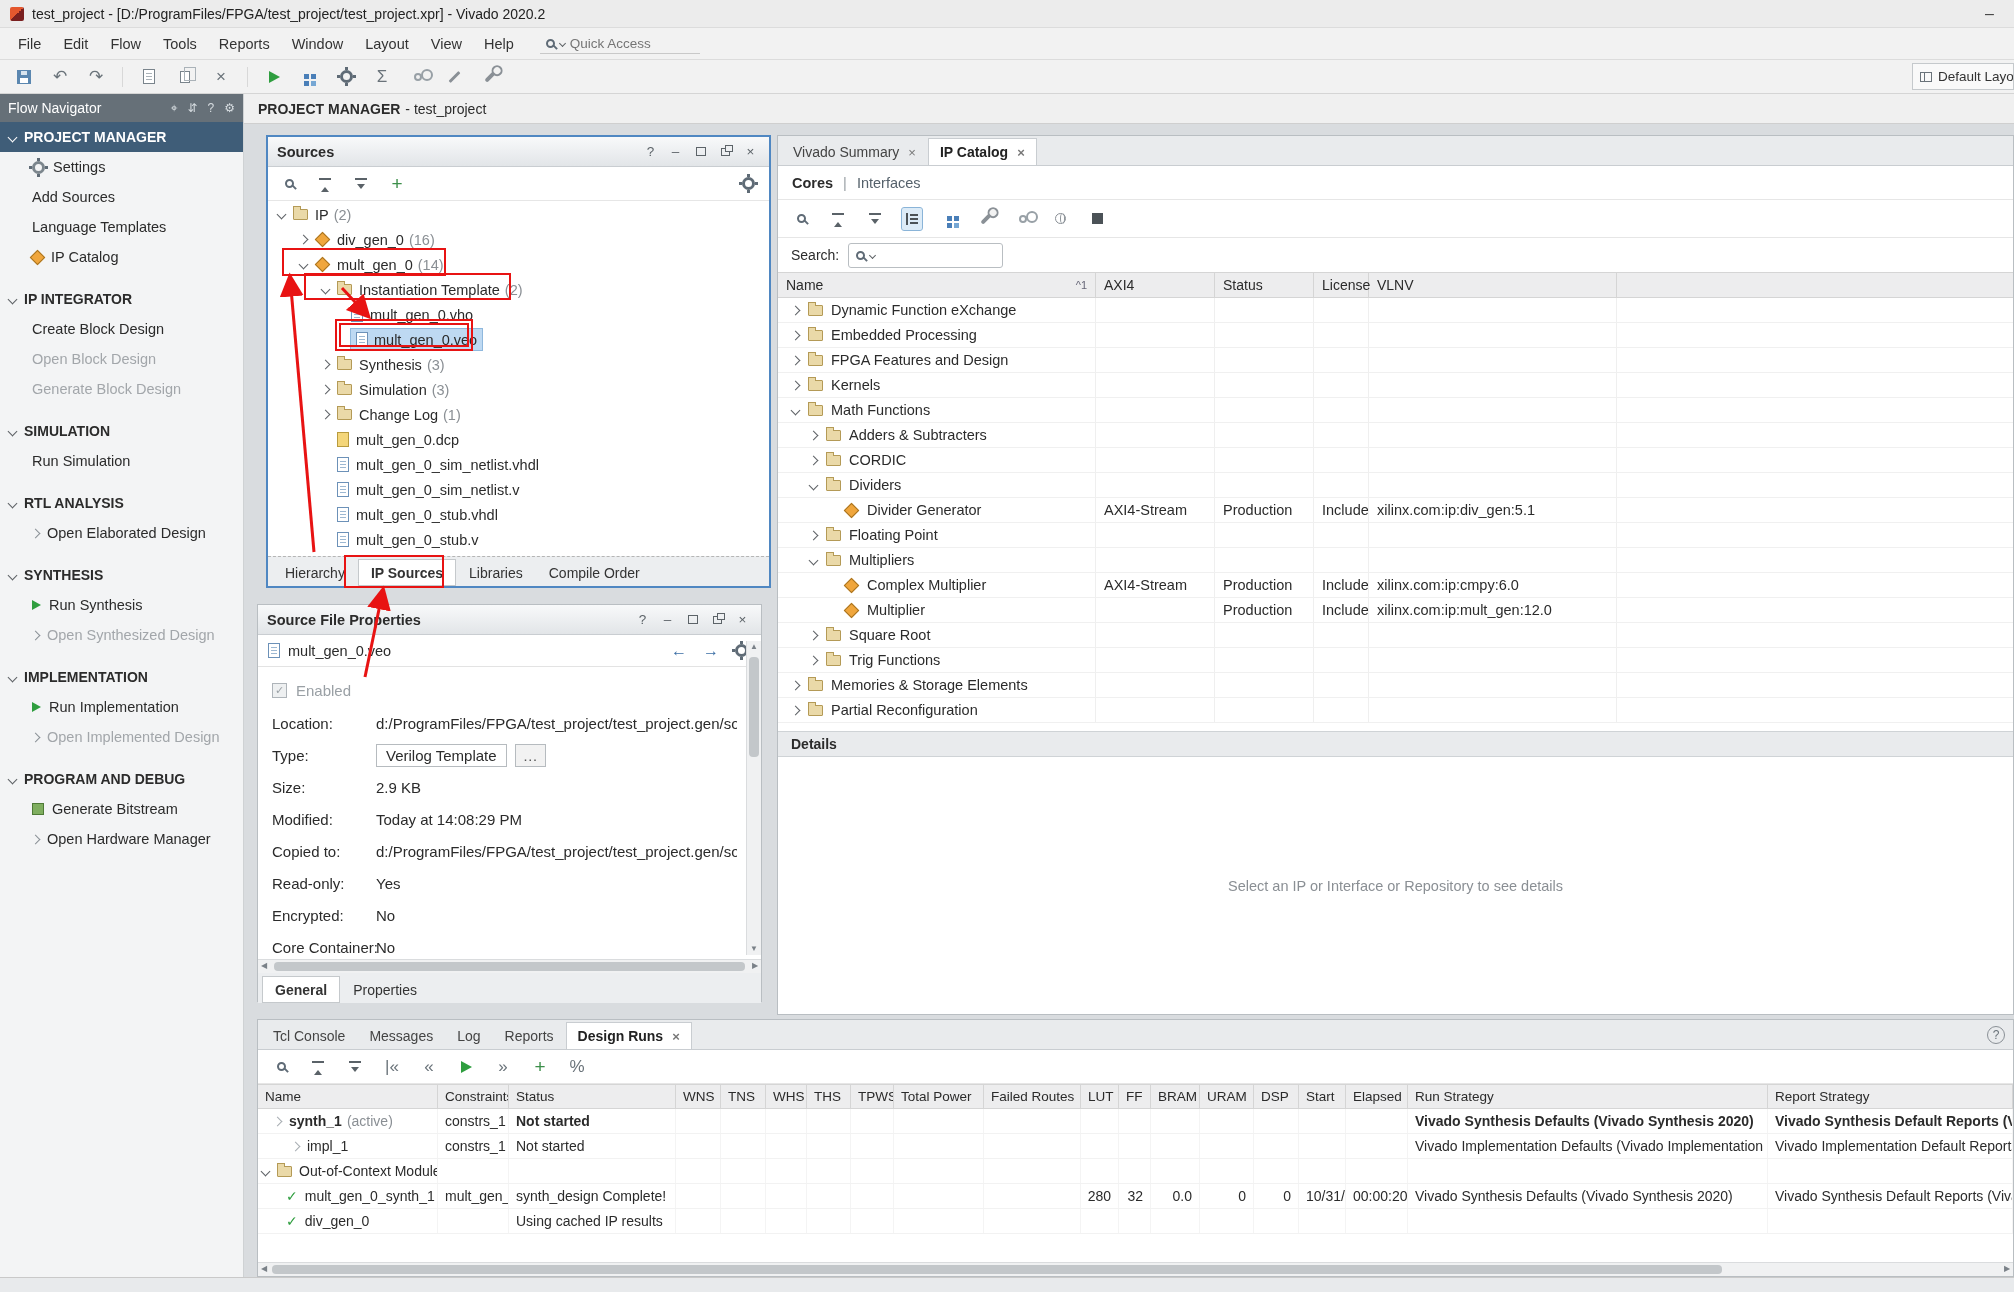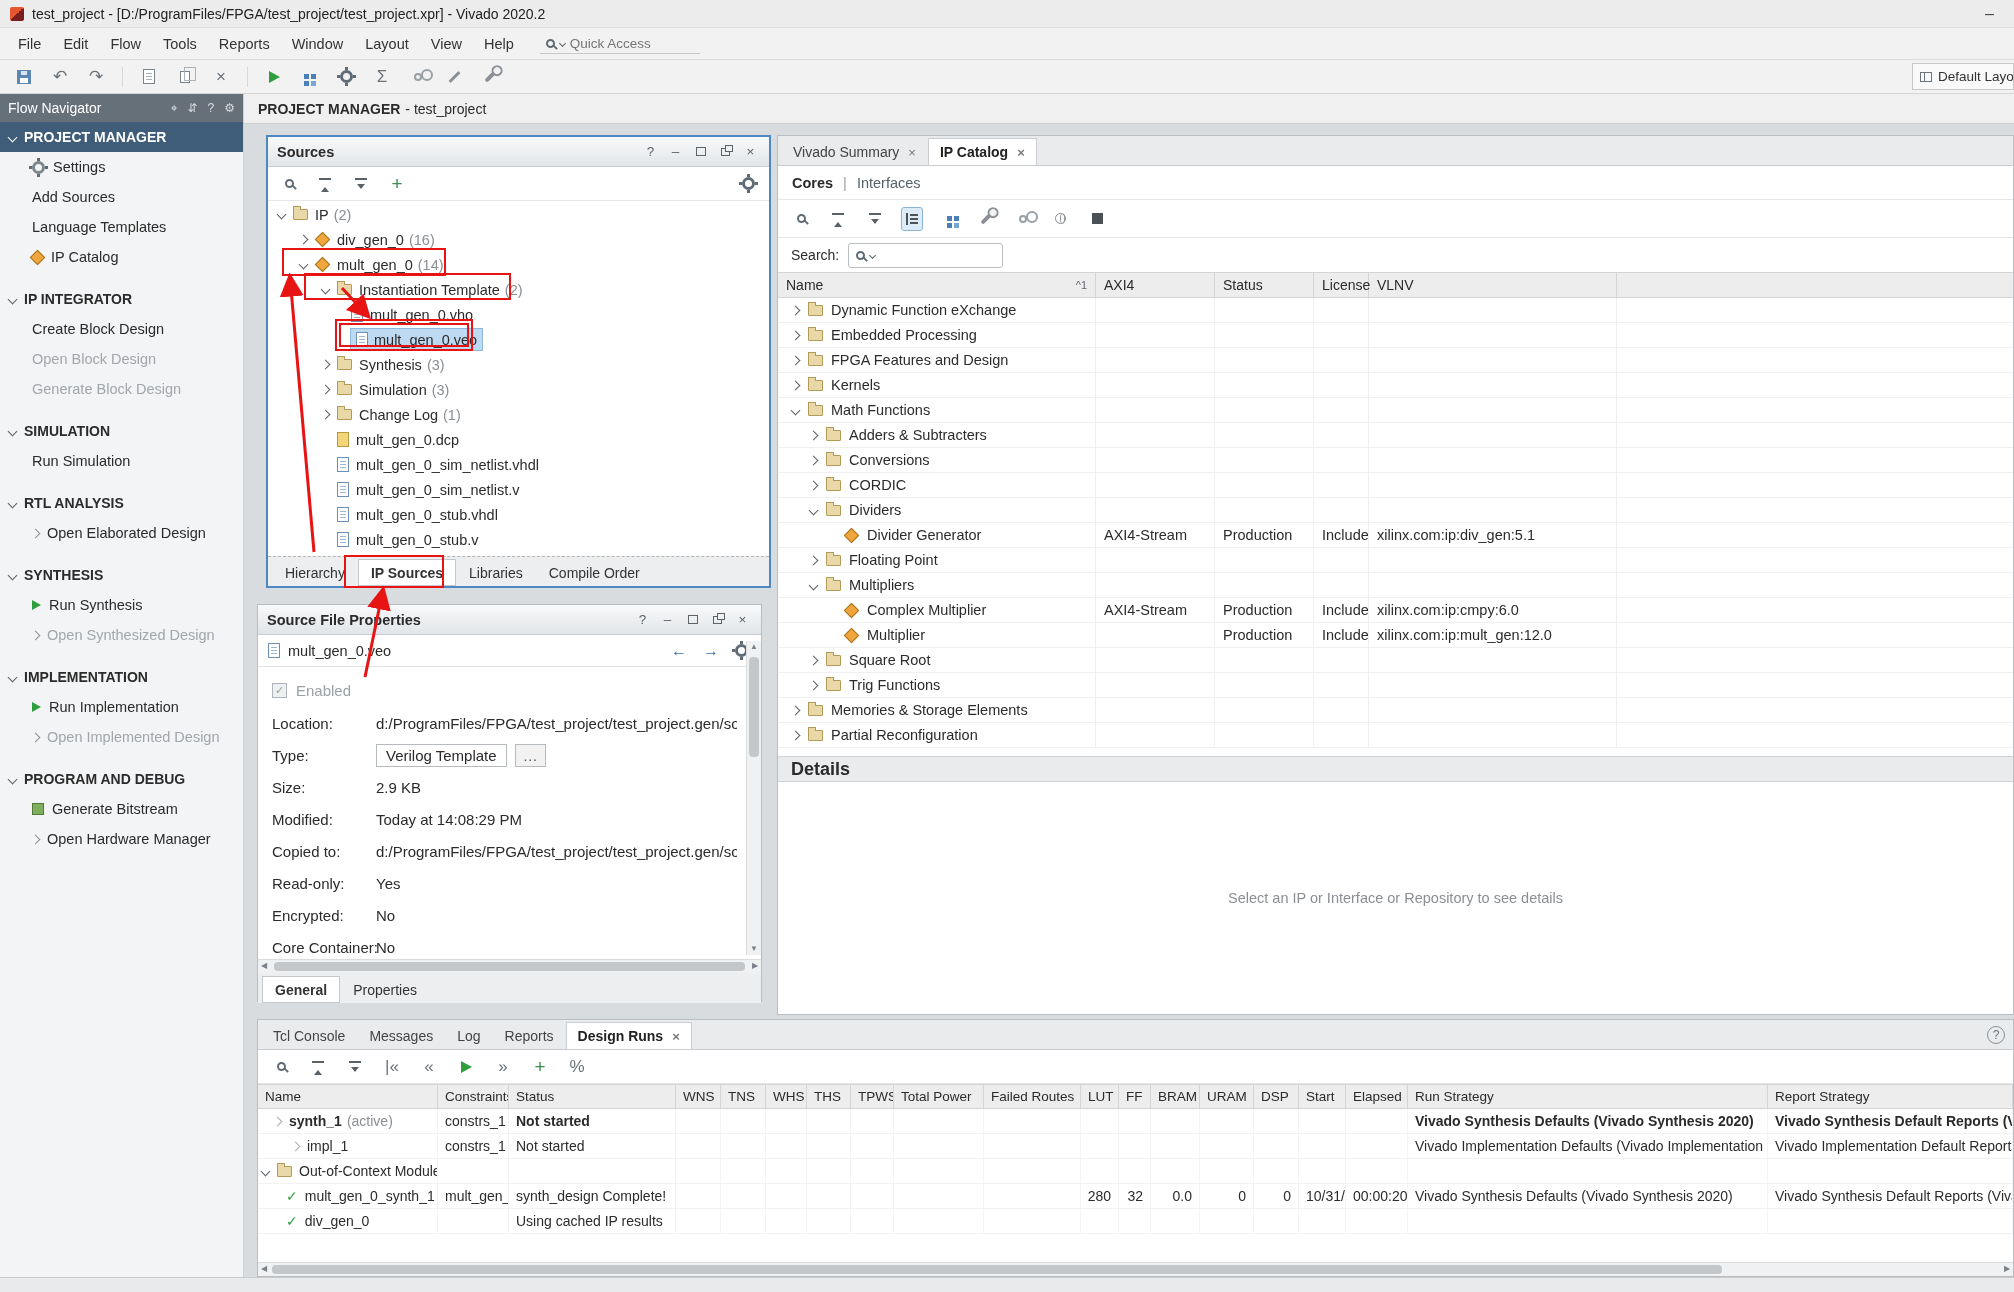--- a/index.html
+++ b/index.html
@@ -147,21 +147,21 @@
 .gridh{display:grid;grid-template-columns:318px 119px 99px 55px 248px 1fr;height:26px;background:#ededee;border-top:1px solid #d5d5d5;border-bottom:1px solid #d5d5d5;flex:none;font-size:14px}
 .gridh>div{display:flex;align-items:center;padding:0 8px;border-right:1px solid #d5d5d5}
 .gridh>div:last-child{border-right:none}
 .sortind{margin-left:auto;font-size:11px;color:#667}
 .crow{display:grid;grid-template-columns:318px 119px 99px 55px 248px 1fr;height:25px;border-bottom:1px solid #f0f0f0;font-size:14.5px}
 .crow>div{display:flex;align-items:center;padding:0 8px;border-right:1px solid #efefef;white-space:nowrap;overflow:hidden}
 .crow>div:last-child{border-right:none}
 .crow .chev{margin-right:9px}
 .crow .i-folder{margin-right:8px}
 .crow .i-ip{margin:0 10px 0 2px}
-.det-h{height:26px;background:#e9ebed;border-top:1px solid #cfd3d6;border-bottom:1px solid #cfd3d6;display:flex;align-items:center;padding:0 13px;font-weight:bold;font-size:18px;margin-top:8px;flex:none}
+.det-h{height:26px;background:#e9ebed;border-top:1px solid #cfd3d6;border-bottom:1px solid #cfd3d6;display:flex;align-items:center;padding:0 13px;font-weight:bold;font-size:14px;margin-top:8px;flex:none}
 .det-b{flex:1;display:flex;align-items:center;justify-content:center;color:#8a8f94;font-size:14.5px}
 
 
 .runs{height:258px;margin-left:13px;background:#fff;border:1px solid #b9bec2;display:flex;flex-direction:column;position:relative}
 .runs .qmark{position:absolute;right:8px;top:6px;width:18px;height:18px;border:1.5px solid #8a9096;border-radius:50%;color:#6a737a;display:flex;align-items:center;justify-content:center;font-size:12px}
 .rtabs{height:30px;background:#e9ebed;display:flex;align-items:flex-end;padding:3px 3px 0;border-bottom:1px solid #c9cdd1;flex:none}
 .rtools{height:34px;display:flex;align-items:center;gap:17px;padding:0 13px;border-bottom:1px solid #e6e6e6;flex:none;color:#6a737a}
 .rgridh{display:grid;grid-template-columns:180px 71px 167px 45px 45px 41px 44px 43px 90px 97px 38px 32px 49px 54px 45px 47px 62px 360px 1fr;height:25px;background:#ededee;border-top:1px solid #d5d5d5;border-bottom:1px solid #d5d5d5;flex:none;font-size:13.5px}
 .rgridh>div{display:flex;align-items:center;padding:0 7px;border-right:1px solid #d5d5d5;overflow:hidden;white-space:nowrap}
 .rrow{display:grid;grid-template-columns:180px 71px 167px 45px 45px 41px 44px 43px 90px 97px 38px 32px 49px 54px 45px 47px 62px 360px 1fr;height:25px;border-bottom:1px solid #f2f2f2;font-size:14px}
@@ -689,32 +689,20 @@
             <div></div>
               <div></div>
               <div></div>
               <div></div>
               <div></div>
           </div>
           <div class="crow">
             <div style="padding-left:32px">
                 <span class="chev"></span>
                 <span class="i-folder"></span>
-                <span>Conversions</span>
-              </div>
-            <div></div>
-              <div></div>
-              <div></div>
-              <div></div>
-              <div></div>
-          </div>
-          <div class="crow">
-            <div style="padding-left:32px">
-                <span class="chev"></span>
-                <span class="i-folder"></span>
                 <span>CORDIC</span>
               </div>
             <div></div>
               <div></div>
               <div></div>
               <div></div>
               <div></div>
           </div>
           <div class="crow">
             <div style="padding-left:32px">

